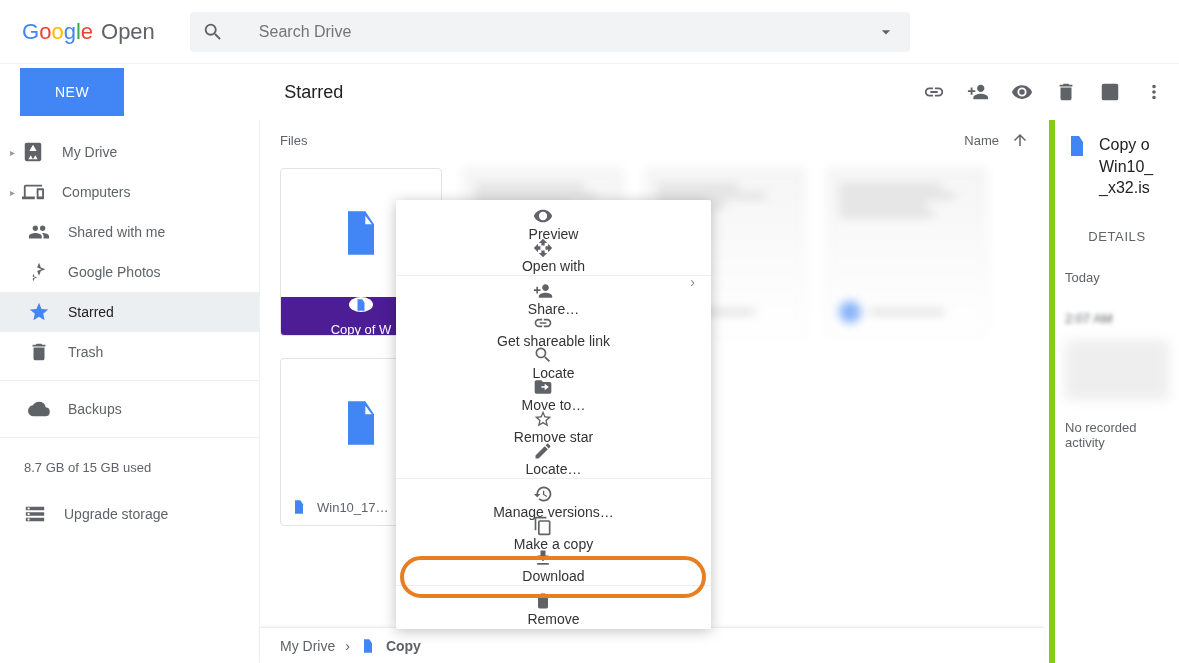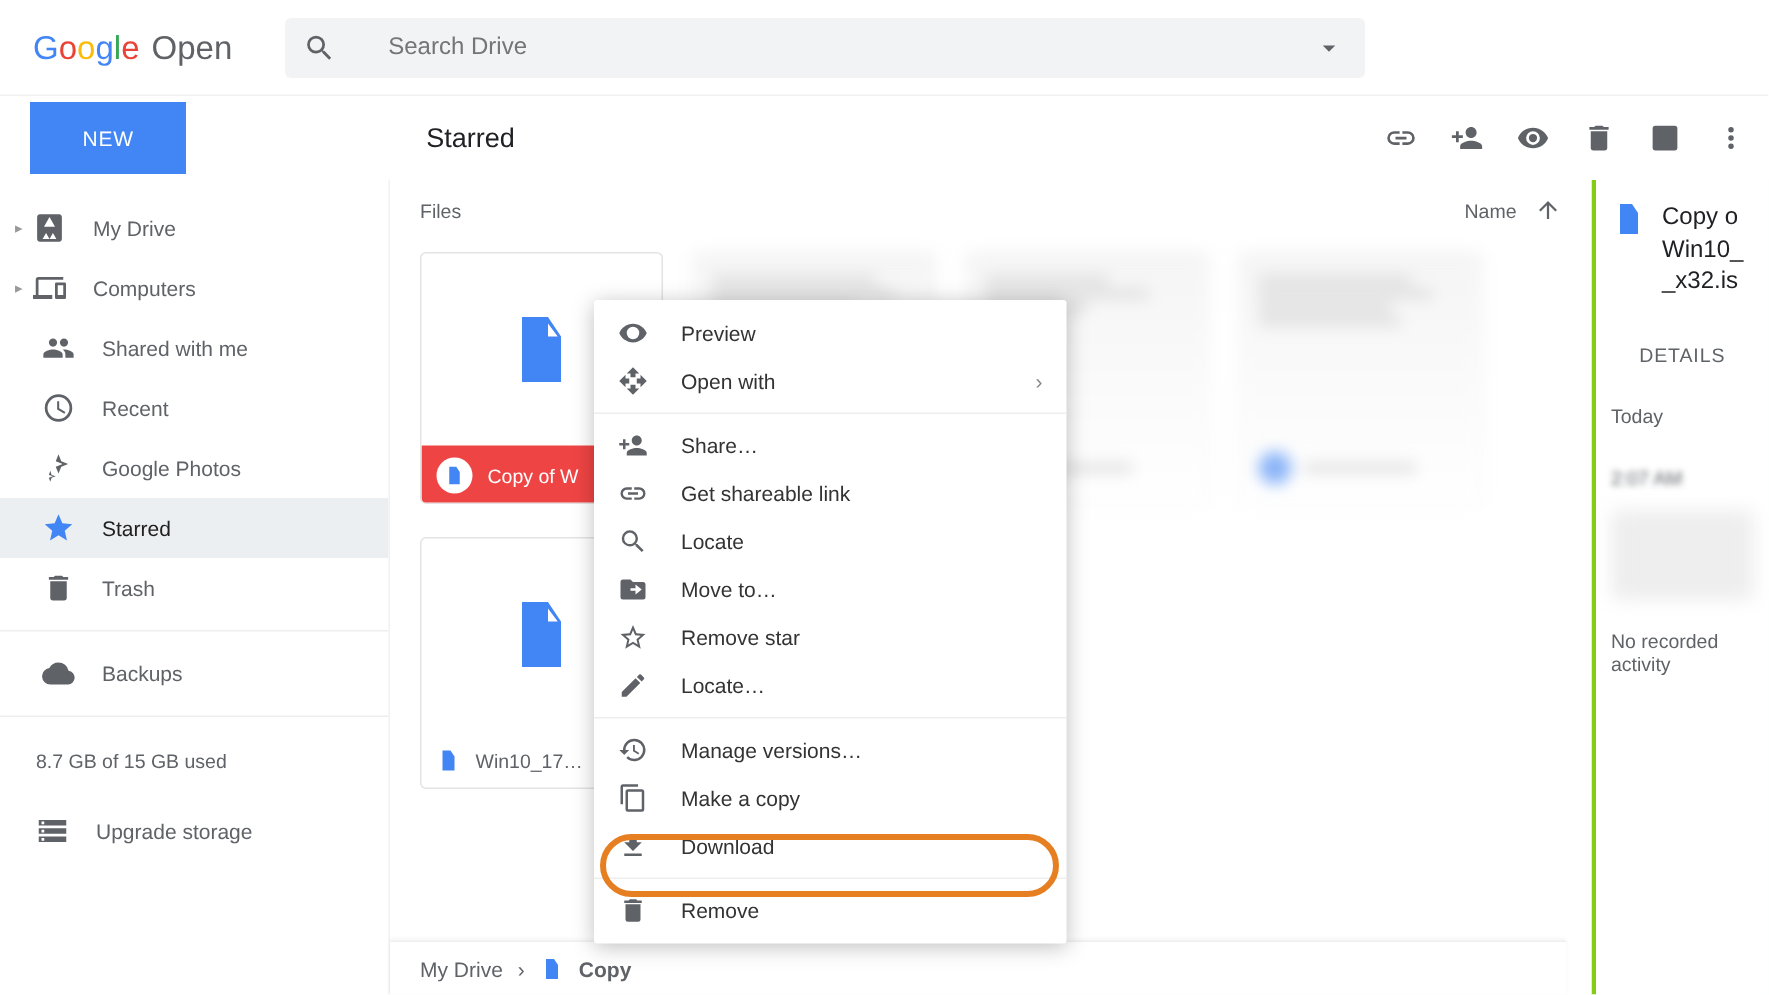--- a/index.html
+++ b/index.html
@@ -36,38 +36,38 @@
 .upgrade svg { fill: #5f6368; margin-right: 18px; }
 
 .content { flex: 1; background: #fff; margin: 0; position: relative; }
 .files-hdr { display: flex; align-items: center; height: 40px; padding: 0 20px; font-size: 13px; color: #5f6368; }
 .sort { margin-left: auto; display: flex; align-items: center; gap: 12px; cursor: pointer; }
 .files-grid { display: flex; gap: 20px; padding: 8px 20px; flex-wrap: wrap; }
 .card { width: 162px; height: 168px; background: #fff; border: 1px solid #e3e3e3; border-radius: 4px; overflow: hidden; cursor: pointer; }
 .card .thumb { height: 128px; display: flex; align-items: center; justify-content: center; }
 .card .thumb svg { fill: #4285F4; }
 .card .footer { height: 40px; display: flex; align-items: center; padding: 0 10px; font-size: 13px; color: #5f6368; gap: 10px; }
-.card.selected .footer { background: #ef4444; color: #fff; }
+.card.selected .footer { background: #4c1d95; color: #fff; flex-direction: column; }
 .card.selected .footer .doc-badge { background: #fff; }
 .doc-badge { width: 24px; height: 24px; border-radius: 50%; display: flex; align-items: center; justify-content: center; }
 .placeholder-card { width: 162px; height: 168px; border-radius: 4px; filter: blur(5px); background: linear-gradient(#f5f5f5,#fff); border:1px solid #eee; display:flex; flex-direction:column; justify-content:space-between; padding:12px; }
 .placeholder-card .line { height:6px; background:#ddd; border-radius:2px; margin:3px 0; }
 .placeholder-card .circle { width:22px; height:22px; border-radius:50%; background:#cfd8dc; }
 
-.rightpanel { width: 118px; background: #fff; border-left: 3px solid #84cc16; padding: 14px 10px; overflow:hidden; }
+.rightpanel { width: 130px; background: #fff; border-left: 6px solid #84cc16; padding: 14px 10px; overflow:hidden; }
 .rp-file { display: flex; gap: 10px; align-items: flex-start; }
 .rp-name { font-size: 16px; color: #202124; font-weight: 400; line-height: 1.35; }
 .rp-tab { text-align: center; font-size: 13px; color: #5f6368; letter-spacing: .6px; margin-top: 30px; }
 .rp-today { font-size: 13px; color: #5f6368; margin-top: 26px; }
 .rp-time { font-size: 13px; color: #5f6368; margin-top: 26px; filter: blur(2px); }
 .rp-blur { filter: blur(6px); margin-top:14px; height: 60px; background:#eee; border-radius:4px; }
 .rp-noact { font-size: 13px; color: #5f6368; margin-top: 20px; }
 
 .context-menu { position: absolute; left: 396px; top: 200px; width: 315px; background: #fff; box-shadow: 0 2px 14px rgba(0,0,0,.25); border-radius: 2px; padding: 6px 0; z-index: 50; }
-.menu-item { height: 32px; display: flex; align-items: center; padding: 0 16px; font-size: 14px; color: #333; cursor: pointer; }
+.menu-item { height: 32px; display: flex; align-items: center; padding: 0 16px; font-size: 14px; color: #333; cursor: pointer; flex-direction: column; }
 .menu-item svg { fill: #5f6368; margin-right: 22px; flex-shrink:0; }
 .menu-item .chevron { margin-left: auto; font-size: 14px; color: #888; }
 .menu-sep { height: 1px; background: #eee; margin: 5px 0; }
 .highlight-ring { position: absolute; left: 400px; top: 556px; width: 306px; height: 42px; border: 4px solid #e67e22; border-radius: 22px; z-index: 51; pointer-events: none; }
 
 .breadcrumb { position: absolute; bottom: 0; left: 260px; right: 135px; height: 36px; background: #fff; border-top: 1px solid #eee; box-shadow: 0 -1px 3px rgba(0,0,0,.05); display: flex; align-items: center; padding: 0 20px; font-size: 14px; color: #5f6368; gap: 10px; }
 .breadcrumb svg { fill: #4285F4; }
 </style>
 </head>
 <body>
@@ -127,26 +127,20 @@
         <svg width="22" height="22" viewBox="0 0 24 24">
           <path d="M4 6h18V4H4a2 2 0 00-2 2v11H0v3h14v-3H4V6zm19 2h-6a1 1 0 00-1 1v10a1 1 0 001 1h6a1 1 0 001-1V9a1 1 0 00-1-1zm-1 9h-4v-7h4v7z"></path>
         </svg>
         <span class="lbl">Computers</span>
       </div>
     <div class="nav-item indent">
         <svg width="22" height="22" viewBox="0 0 24 24">
           <path d="M16 11c1.66 0 2.99-1.34 2.99-3S17.66 5 16 5s-3 1.34-3 3 1.34 3 3 3zm-8 0c1.66 0 2.99-1.34 2.99-3S9.66 5 8 5 5 6.34 5 8s1.34 3 3 3zm0 2c-2.33 0-7 1.17-7 3.5V19h14v-2.5c0-2.33-4.67-3.5-7-3.5zm8 0c-.29 0-.62.02-.97.05 1.16.84 1.97 1.97 1.97 3.45V19h6v-2.5c0-2.33-4.67-3.5-7-3.5z"></path>
         </svg>
         <span class="lbl">Shared with me</span>
-      </div>
-    <div class="nav-item indent">
-        <svg width="22" height="22" viewBox="0 0 24 24">
-          <path d="M12 2a10 10 0 100 20 10 10 0 000-20zm0 18a8 8 0 110-16 8 8 0 010 16zm.5-13H11v6l5.25 3.15.75-1.23-4.5-2.67V7z"></path>
-        </svg>
-        <span class="lbl">Recent</span>
       </div>
     <div class="nav-item indent">
         <svg width="22" height="22" viewBox="0 0 24 24">
           <path d="M12 2l-2 5 5 2-5 2 2 5 2-5 5-2-5-2-2-5zM6 14l-1 3 3 1-3 1 1 3 1-3 3-1-3-1-1-3z"></path>
         </svg>
         <span class="lbl">Google Photos</span>
       </div>
     <div class="nav-item indent active">
         <svg width="22" height="22" viewBox="0 0 24 24">
           <path d="M12 17.27L18.18 21l-1.64-7.03L22 9.24l-7.19-.61L12 2 9.19 8.63 2 9.24l5.46 4.73L5.82 21z"></path>

